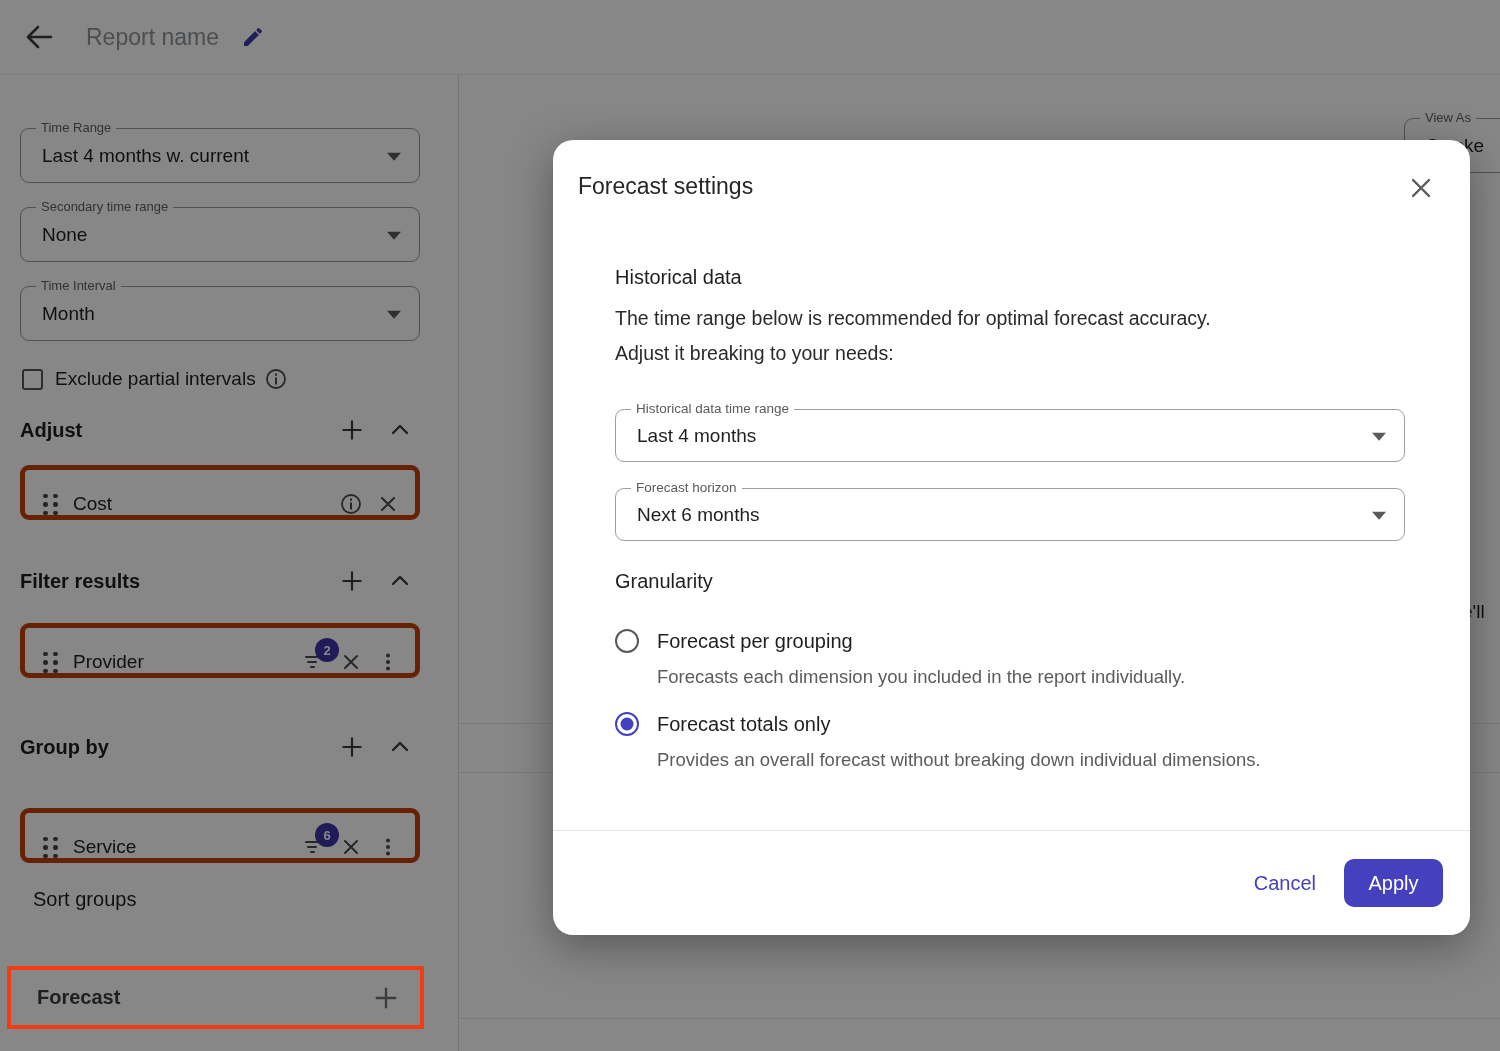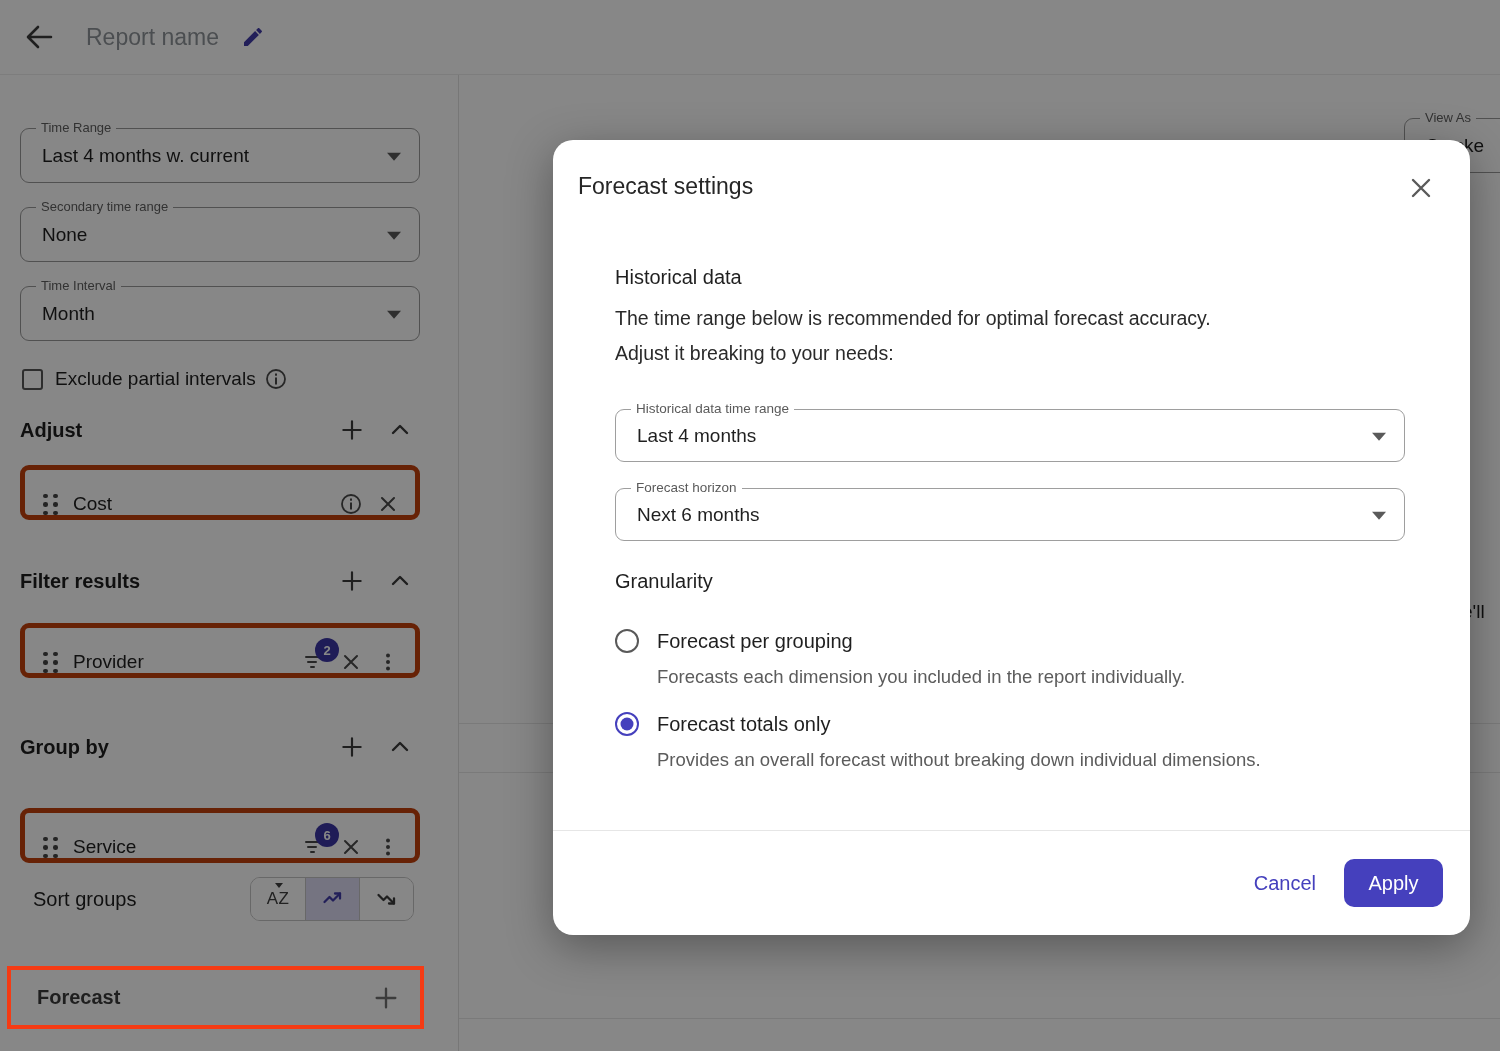--- a/index.html
+++ b/index.html
@@ -335,37 +335,20 @@
             <circle cx="11" cy="4.5" r="2" fill="#4a4a4a"></circle>
             <circle cx="11" cy="11" r="2" fill="#4a4a4a"></circle>
             <circle cx="11" cy="17.5" r="2" fill="#4a4a4a"></circle>
           </svg>
       </span>
     </span>
   </div>
 
   <div class="sort-row">
     <span class="sort-label">Sort groups</span>
-    <span class="seg-group">
-      <span class="seg">
-        <span class="az-glyph">AZ</span>
-      </span>
-      <span class="seg selected">
-        <svg viewBox="0 0 24 24" width="24" height="24">
-            <path d="M3.5 15 L8.5 10 L12 13.5 L19 6.5" stroke="#413ca8" stroke-width="2.3" fill="none" stroke-linecap="round" stroke-linejoin="round"></path>
-            <path d="M14 6.5 H19 V11.5" stroke="#413ca8" stroke-width="2.3" fill="none" stroke-linecap="round" stroke-linejoin="round"></path>
-          </svg>
-      </span>
-      <span class="seg">
-        <svg viewBox="0 0 24 24" width="24" height="24">
-            <path d="M3.5 8 L8.5 13 L12 9.5 L19 16.5" stroke="#3c3c3c" stroke-width="2.3" fill="none" stroke-linecap="round" stroke-linejoin="round"></path>
-            <path d="M14 16.5 H19 V11.5" stroke="#3c3c3c" stroke-width="2.3" fill="none" stroke-linecap="round" stroke-linejoin="round"></path>
-          </svg>
-      </span>
-    </span>
   </div>
 
   <div class="mselect viewas">
     <span class="flabel">View As</span>
     <span class="val">Stacke</span>
   </div>
   <div class="bg-partial-text">e'll</div>
   <div class="bg-line bg-line-1"></div>
   <div class="bg-line bg-line-2"></div>
   <div class="bg-line bg-line-3"></div>

